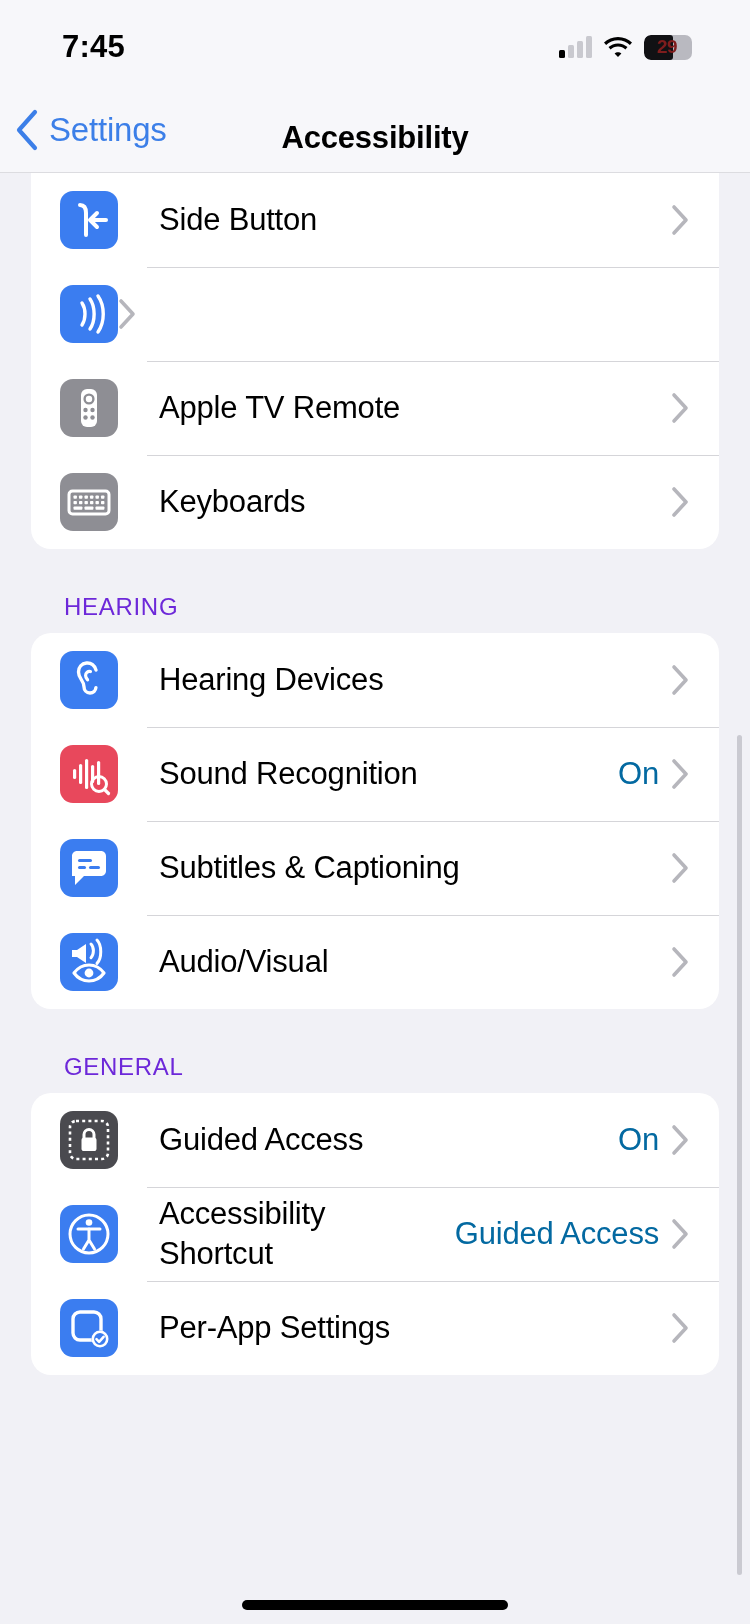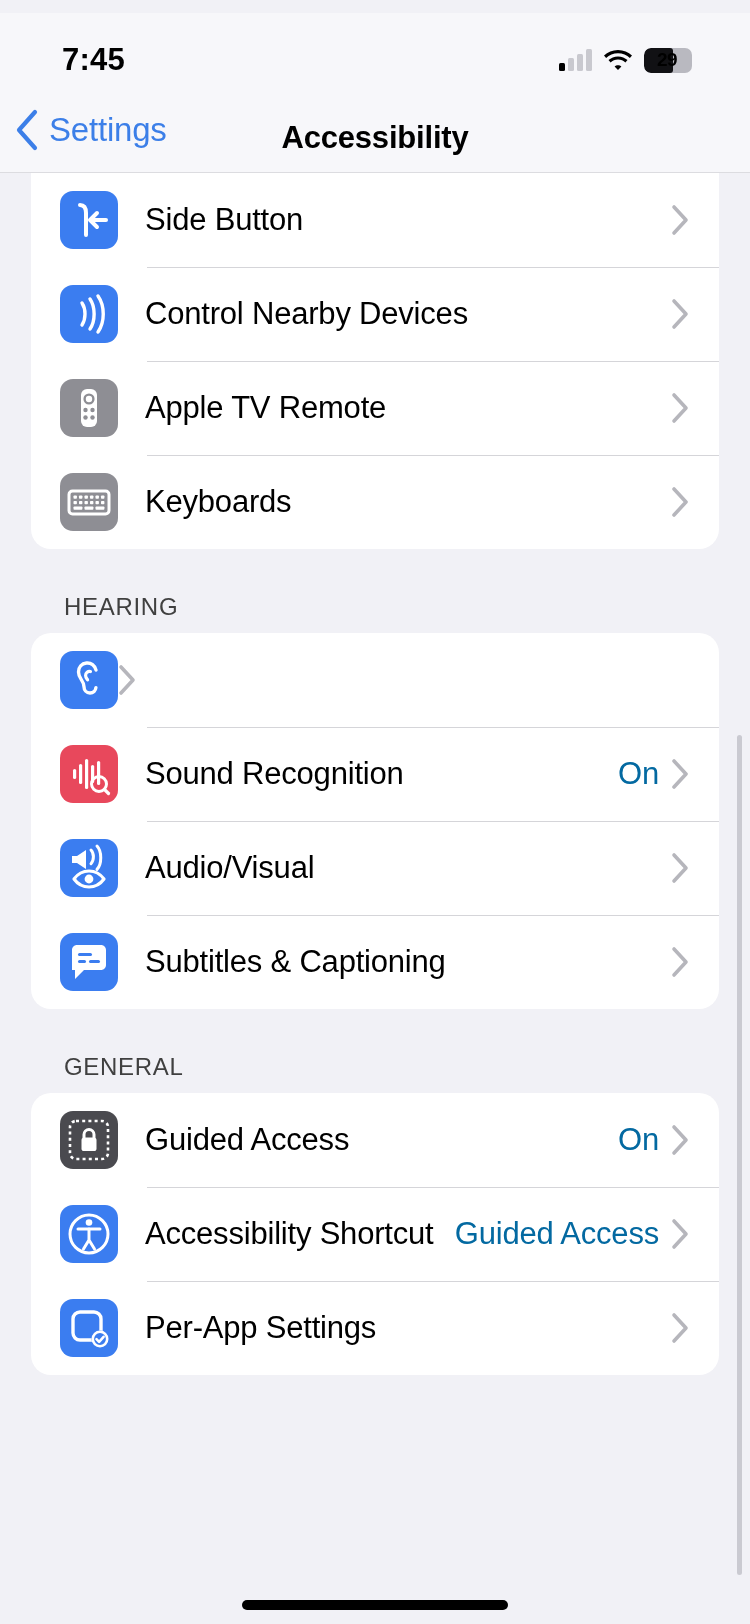--- a/index.html
+++ b/index.html
@@ -19,21 +19,21 @@
     position: relative;
     width: 750px;
     height: 1624px;
     background: #f1f1f6;
     overflow: hidden;
   }
 
   
   .status-bar {
     position: absolute;
-    top: 13px; left: 0;
+    top: 0; left: 0;
     width: 750px;
     height: 88px;
     display: flex;
     align-items: center;
     justify-content: space-between;
     padding: 0 58px 0 62px;
     box-sizing: border-box;
     background: #f7f7fa;
     z-index: 30;
   }
@@ -84,21 +84,21 @@
     left: 0; top: 0; bottom: 0;
     width: 29px;
     background: #111114;
     border-radius: 7px 3px 3px 7px;
   }
   .battery-num {
     position: relative;
     z-index: 2;
     font-size: 19px;
     font-weight: bold;
-    color: #000000;
+    color: #7f1d1d;
     width: 100%;
     text-align: center;
     letter-spacing: -0.5px;
     padding-right: 2px;
     box-sizing: border-box;
   }
 
   
   .nav-bar {
     position: absolute;
@@ -154,21 +154,21 @@
     border-radius: 20px;
     overflow: hidden;
   }
   .group.clip-top {
     border-top-left-radius: 0;
     border-top-right-radius: 0;
   }
 
   .section-header {
     font-size: 24px;
-    color: #404040;
+    color: #6d28d9;
     letter-spacing: 0.7px;
     padding: 0 0 12px 33px;
     margin: 44px 31px 0 31px;
   }
 
   .row {
     position: relative;
     display: flex;
     align-items: center;
     min-height: 94px;
@@ -198,21 +198,21 @@
   .ic-gray { background: #8e8e94; }
   .ic-red { background: #e8485c; }
   .ic-dark { background: #4a4a4f; }
   .ic-siri {
     background: radial-gradient(circle at 62% 58%, #ffffff 0%, #f0a9d8 11%, #d6307e 32%, #7a1f52 52%, #1c2a2c 74%, #14181b 100%),
                 radial-gradient(circle at 38% 40%, #2fa287 0%, #1d5f55 42%, #13171a 80%);
   }
 
   .row-label-wrap {
     flex: 1 1 auto;
-    padding: 0 10px 0 27px;
+    padding: 0 10px 0 41px;
     min-width: 0;
   }
   .row-label {
     font-size: 31px;
     color: #000;
     letter-spacing: -0.2px;
     line-height: 1.28;
   }
   .row-label.two-line { max-width: 300px; }
 
@@ -314,23 +314,20 @@
         </div>
       </div>
 
       <div class="row">
         <div class="row-icon ic-blue">
           <svg width="58" height="58" viewBox="0 0 58 58">
             <path d="M22 18c4 6 4 16 0 22" fill="none" stroke="#fff" stroke-width="3.4" stroke-linecap="round"></path>
             <path d="M30 14c5.5 8 5.5 22 0 30" fill="none" stroke="#fff" stroke-width="3.4" stroke-linecap="round"></path>
             <path d="M38 11c7 10 7 26 0 36" fill="none" stroke="#fff" stroke-width="3.4" stroke-linecap="round"></path>
           </svg>
-        </div>
-        <div class="row-label-wrap">
-          <div class="row-label">Control Nearby Devices</div>
         </div>
         <div class="chevron">
           <svg width="18" height="32" viewBox="0 0 18 32">
               <path d="M3 3l12 13L3 29" fill="none" stroke="#b6b6bc" stroke-width="3.6" stroke-linecap="round" stroke-linejoin="round"></path>
             </svg>
         </div>
       </div>
 
       <div class="row">
         <div class="row-icon ic-gray">
@@ -390,20 +387,23 @@
     <div class="section-header">HEARING</div>
     <div class="group">
 
       <div class="row">
         <div class="row-icon ic-blue">
           <svg width="58" height="58" viewBox="0 0 58 58">
             <path d="M36 19c-1-4.5-5-7.5-9.5-7-4.8.5-8 4.3-8 9 0 3.4 1.4 5.6 2.8 7.6 1.6 2.3 2.7 4 2.7 7.2 0 3.4 2.5 6.2 6 6.2 3.3 0 5.6-2.3 5.9-5.3" fill="none" stroke="#fff" stroke-width="3.4" stroke-linecap="round"></path>
             <path d="M30.5 20.5c-2.6-0.6-4.9 1.1-4.9 3.9 0 2 1.1 3 2 4.4" fill="none" stroke="#fff" stroke-width="3.2" stroke-linecap="round"></path>
           </svg>
         </div>
+        <div class="row-label-wrap">
+          <div class="row-label">Hearing Devices</div>
+        </div>
         <div class="chevron">
           <svg width="18" height="32" viewBox="0 0 18 32">
               <path d="M3 3l12 13L3 29" fill="none" stroke="#b6b6bc" stroke-width="3.6" stroke-linecap="round" stroke-linejoin="round"></path>
             </svg>
         </div>
       </div>
 
       <div class="row">
         <div class="row-icon ic-red">
           <svg width="58" height="58" viewBox="0 0 58 58">
@@ -425,57 +425,57 @@
         <div class="chevron">
           <svg width="18" height="32" viewBox="0 0 18 32">
               <path d="M3 3l12 13L3 29" fill="none" stroke="#b6b6bc" stroke-width="3.6" stroke-linecap="round" stroke-linejoin="round"></path>
             </svg>
         </div>
       </div>
 
       <div class="row">
         <div class="row-icon ic-blue">
           <svg width="58" height="58" viewBox="0 0 58 58">
-            <path d="M12 17h5l9-6v19l-9-6h-5z" fill="#fff"></path>
-            <path d="M31 11c3.2 3.2 3.2 10.5 0 13.7" fill="none" stroke="#fff" stroke-width="3" stroke-linecap="round"></path>
-            <path d="M37 7c5 5.2 5 18.2 0 23.4" fill="none" stroke="#fff" stroke-width="3" stroke-linecap="round"></path>
-            <path d="M14 40c4-5.5 9-8 15-8s11 2.5 15 8c-4 5.5-9 8-15 8s-11-2.5-15-8z" fill="none" stroke="#fff" stroke-width="3.2" stroke-linejoin="round"></path>
-            <circle cx="29" cy="40" r="4.4" fill="#fff"></circle>
-          </svg>
-        </div>
-        <div class="row-label-wrap">
-          <div class="row-label">Audio/Visual</div>
-        </div>
-        <div class="chevron">
-          <svg width="18" height="32" viewBox="0 0 18 32">
-              <path d="M3 3l12 13L3 29" fill="none" stroke="#b6b6bc" stroke-width="3.6" stroke-linecap="round" stroke-linejoin="round"></path>
-            </svg>
-        </div>
-      </div>
-
-      <div class="row">
-        <div class="row-icon ic-blue">
-          <svg width="58" height="58" viewBox="0 0 58 58">
             <path d="M12 17c0-2.8 2.2-5 5-5h24c2.8 0 5 2.2 5 5v15c0 2.8-2.2 5-5 5H24l-9 9v-9h-3V17z" fill="#fff"></path>
             <g fill="#3b7df0">
               <rect x="18" y="20" width="14" height="3" rx="1.5"></rect>
               <rect x="18" y="27" width="8" height="3" rx="1.5"></rect>
               <rect x="29" y="27" width="11" height="3" rx="1.5"></rect>
             </g>
           </svg>
         </div>
         <div class="row-label-wrap">
           <div class="row-label">Subtitles &amp; Captioning</div>
         </div>
         <div class="chevron">
           <svg width="18" height="32" viewBox="0 0 18 32">
               <path d="M3 3l12 13L3 29" fill="none" stroke="#b6b6bc" stroke-width="3.6" stroke-linecap="round" stroke-linejoin="round"></path>
             </svg>
         </div>
       </div>
+
+      <div class="row">
+        <div class="row-icon ic-blue">
+          <svg width="58" height="58" viewBox="0 0 58 58">
+            <path d="M12 17h5l9-6v19l-9-6h-5z" fill="#fff"></path>
+            <path d="M31 11c3.2 3.2 3.2 10.5 0 13.7" fill="none" stroke="#fff" stroke-width="3" stroke-linecap="round"></path>
+            <path d="M37 7c5 5.2 5 18.2 0 23.4" fill="none" stroke="#fff" stroke-width="3" stroke-linecap="round"></path>
+            <path d="M14 40c4-5.5 9-8 15-8s11 2.5 15 8c-4 5.5-9 8-15 8s-11-2.5-15-8z" fill="none" stroke="#fff" stroke-width="3.2" stroke-linejoin="round"></path>
+            <circle cx="29" cy="40" r="4.4" fill="#fff"></circle>
+          </svg>
+        </div>
+        <div class="row-label-wrap">
+          <div class="row-label">Audio/Visual</div>
+        </div>
+        <div class="chevron">
+          <svg width="18" height="32" viewBox="0 0 18 32">
+              <path d="M3 3l12 13L3 29" fill="none" stroke="#b6b6bc" stroke-width="3.6" stroke-linecap="round" stroke-linejoin="round"></path>
+            </svg>
+        </div>
+      </div>
     </div>
 
     <div class="section-header">GENERAL</div>
     <div class="group">
 
       <div class="row">
         <div class="row-icon ic-dark">
           <svg width="58" height="58" viewBox="0 0 58 58">
             <rect x="10" y="10" width="38" height="38" rx="6" fill="none" stroke="#fff" stroke-width="2.6" stroke-dasharray="3 3.2"></rect>
             <path d="M24 27v-3.5a5 5 0 0 1 10 0V27" fill="none" stroke="#fff" stroke-width="3"></path>

